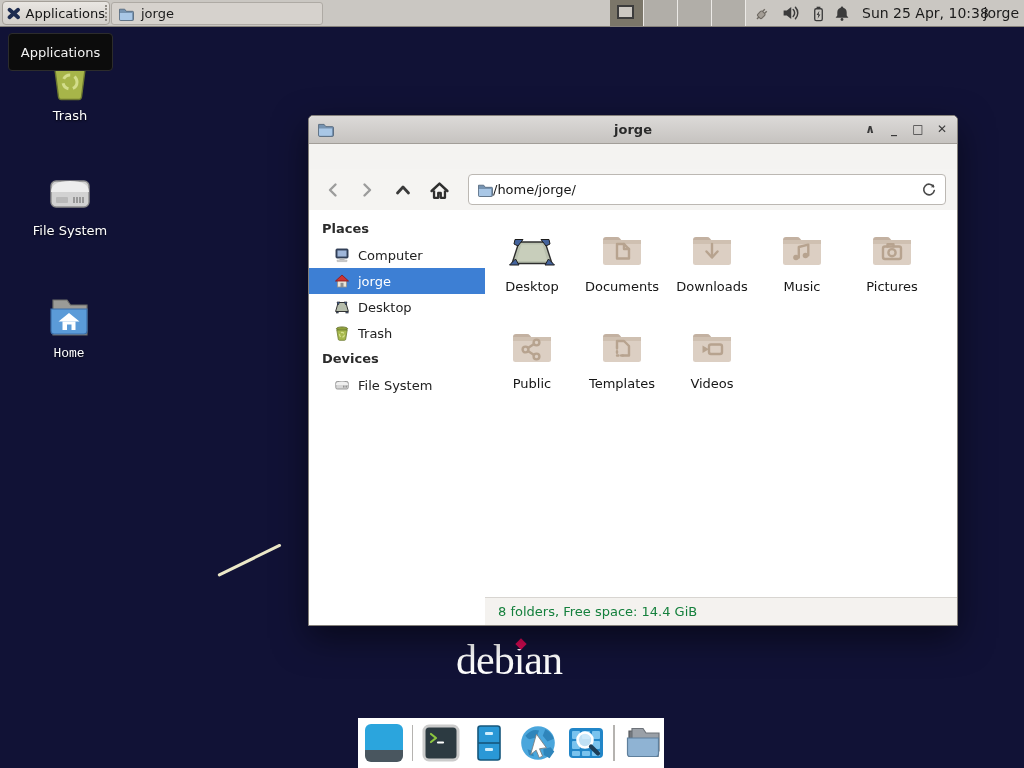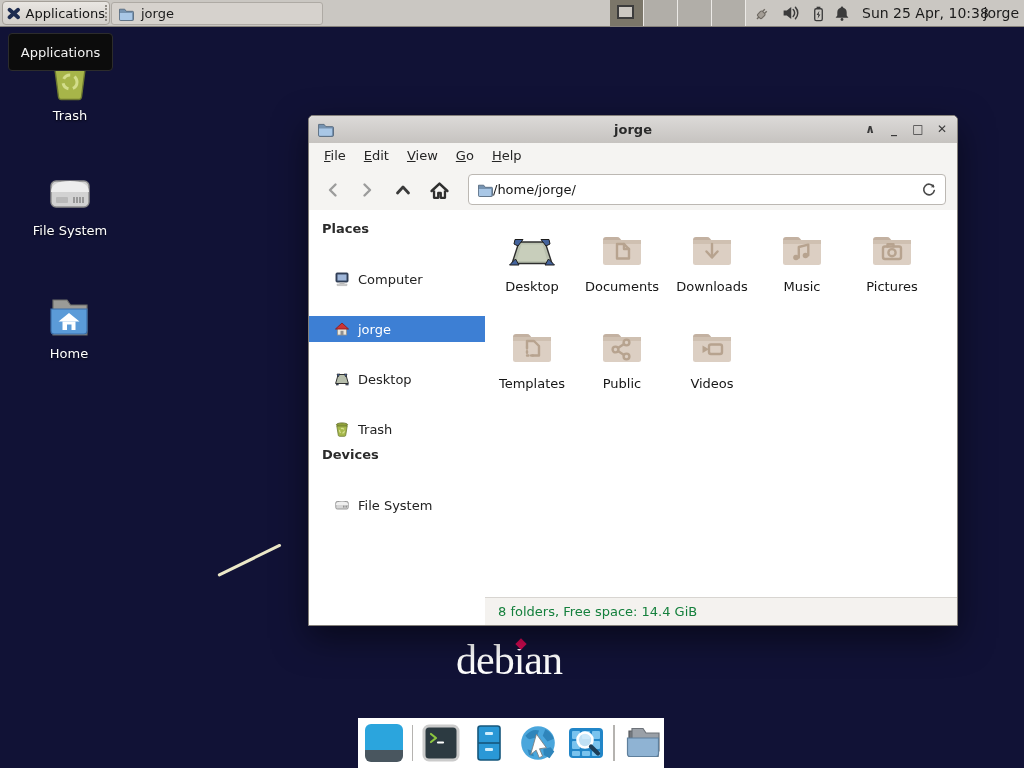--- a/index.html
+++ b/index.html
@@ -26,21 +26,21 @@
 
   
   #tooltip{position:absolute;left:8px;top:33px;width:103px;height:36px;background:#0c0c0c;border:1px solid #2c2c2c;
            border-radius:4px;color:#f2f2f2;display:flex;align-items:center;justify-content:center;z-index:60;font-size:13px;}
 
   
   .dicon{position:absolute;width:92px;display:flex;flex-direction:column;align-items:center;z-index:5;}
   .dicon .dlabel{margin-top:5px;color:#fff;font-size:13px;text-shadow:0 1px 2px rgba(0,0,0,.85);}
   #dicon-trash{left:24px;top:55px;}
   #dicon-fs{left:24px;top:170px;}
-  #dicon-home{left:23px;top:293px;}
+  #dicon-home{left:23px;top:293px;font-family:Liberation Mono, monospace;}
 
   
   #stray-line{position:absolute;left:218px;top:574px;width:70px;height:3px;background:#ece8c8;border-radius:2px;
               transform:rotate(-26deg);transform-origin:left center;z-index:2;}
 
   
   #debian{position:absolute;left:456px;top:636px;z-index:2;}
   #debian .word{font-family:"Liberation Serif","DejaVu Serif",serif;font-size:42px;color:#fff;letter-spacing:-1px;}
   #debian .dotmask{position:absolute;left:60px;top:4px;width:10px;height:9px;background:#111236;}
   #debian .diamond{position:absolute;left:61px;top:4px;width:8px;height:8px;background:#d60a53;transform:rotate(45deg);}
@@ -58,21 +58,21 @@
   .menu-item{display:inline-block;padding:0 9px;line-height:26px;color:#252525;}
   .menu-item::first-letter{text-decoration:underline;}
   #toolbar{position:absolute;left:0;top:53px;right:0;height:41px;background:#f5f4f2;border-bottom:1px solid #dddbd8;}
   .tool-btn{position:absolute;top:7px;width:28px;height:28px;display:flex;align-items:center;justify-content:center;border-radius:3px;}
   #btn-back{left:10px;} #btn-fwd{left:44px;} #btn-up{left:80px;} #btn-home{left:116px;}
   #pathbar{position:absolute;left:159px;top:5px;width:478px;height:31px;background:#fff;border:1px solid #bcb8b3;
            border-radius:4px;display:flex;align-items:center;box-sizing:border-box;padding:0 8px;gap:0;}
   #pathbar .path-text{flex:1;color:#141414;}
   #sidebar{position:absolute;left:0;top:94px;bottom:0;width:178px;background:#fff;border-right:1px solid #dbd8d4;box-sizing:border-box;padding-top:6px;}
   .side-header{height:26px;line-height:26px;padding-left:13px;font-weight:bold;color:#2b2b2b;}
-  .side-item{height:26px;display:flex;align-items:center;gap:8px;padding-left:25px;color:#222;margin-top:24px;}
+  .side-item{height:26px;display:flex;align-items:center;gap:8px;padding-left:25px;color:#222;}
   .side-item.selected{background:#3d7fd4;color:#fff;}
   #main{position:absolute;left:176px;top:94px;right:0;bottom:28px;background:#fff;overflow:hidden;
         display:flex;flex-wrap:wrap;align-content:flex-start;padding:16px 0 0 2px;box-sizing:border-box;}
   .fcell{width:90px;height:97px;display:flex;flex-direction:column;align-items:center;}
   .fcell .flabel{margin-top:5px;color:#161616;font-size:13px;}
   .glyph{stroke:#b7a38f;stroke-width:2.4;fill:none;stroke-linecap:round;stroke-linejoin:round;}
   #statusbar{position:absolute;left:176px;right:0;bottom:0;height:28px;background:#f4f2ef;border-top:1px solid #d8d5d1;
              display:flex;align-items:center;padding-left:13px;color:#15803d;box-sizing:border-box;}
 
   
@@ -203,27 +203,20 @@
         </svg>
       <div id="win-title">jorge</div>
       <div class="tb-btns">
         <span class="tb-btn">∧</span>
         <span class="tb-btn">_</span>
         <span class="tb-btn">□</span>
         <span class="tb-btn">✕</span>
       </div>
     </div>
 
-    <div id="menubar">
-      <span class="menu-item">File</span>
-      <span class="menu-item">Edit</span>
-      <span class="menu-item">View</span>
-      <span class="menu-item">Go</span>
-      <span class="menu-item">Help</span>
-    </div>
 
     <div id="toolbar">
       <div class="tool-btn" id="btn-back">
         <svg width="20" height="20" viewBox="0 0 20 20">
           <path d="M12.5 4.5 L7 10 l5.5 5.5" stroke="#9c9c9c" stroke-width="2.4" fill="none" stroke-linecap="round" stroke-linejoin="round"></path>
           </svg>
       </div>
       <div class="tool-btn" id="btn-fwd">
         <svg width="20" height="20" viewBox="0 0 20 20">
           <path d="M7.5 4.5 L13 10 l-5.5 5.5" stroke="#9c9c9c" stroke-width="2.4" fill="none" stroke-linecap="round" stroke-linejoin="round"></path>
@@ -352,37 +345,37 @@
           <circle cx="24" cy="26.7" r="3.6"></circle>
               <path d="M19.5 20.5 v-2.3 h6 v2.3"></path>
             </g>
           </svg>
         <div class="flabel">Pictures</div>
       </div>
       <div class="fcell">
         <svg width="48" height="48" viewBox="0 0 48 48">
           <use href="#sym-folder48"></use>
           <g class="glyph">
-              <path d="M19 24 v-6 h7 l5 5 v9.5 h-6"></path>
-          <path d="M19 24 v8.5 h6" stroke-dasharray="1.6 2.6"></path>
-            </g>
-          </svg>
-        <div class="flabel">Templates</div>
-      </div>
-      <div class="fcell">
-        <svg width="48" height="48" viewBox="0 0 48 48">
-          <use href="#sym-folder48"></use>
-          <g class="glyph">
               <circle cx="17.5" cy="26.5" r="2.9"></circle>
               <circle cx="28.5" cy="19.5" r="2.9"></circle>
               <circle cx="28.5" cy="33.5" r="2.9"></circle>
           <path d="M20 25 l6-4 M20 28 l6 4"></path>
             </g>
           </svg>
         <div class="flabel">Public</div>
+      </div>
+      <div class="fcell">
+        <svg width="48" height="48" viewBox="0 0 48 48">
+          <use href="#sym-folder48"></use>
+          <g class="glyph">
+              <path d="M19 24 v-6 h7 l5 5 v9.5 h-6"></path>
+          <path d="M19 24 v8.5 h6" stroke-dasharray="1.6 2.6"></path>
+            </g>
+          </svg>
+        <div class="flabel">Templates</div>
       </div>
       <div class="fcell">
         <svg width="48" height="48" viewBox="0 0 48 48">
           <use href="#sym-folder48"></use>
           <g class="glyph">
               <rect x="21" y="21.5" width="13" height="9.5" rx="2"></rect>
           <path d="M21 26.2 L14.5 22.4 v7.6 z" fill="#b7a38f" stroke="none"></path>
             </g>
           </svg>
         <div class="flabel">Videos</div>

